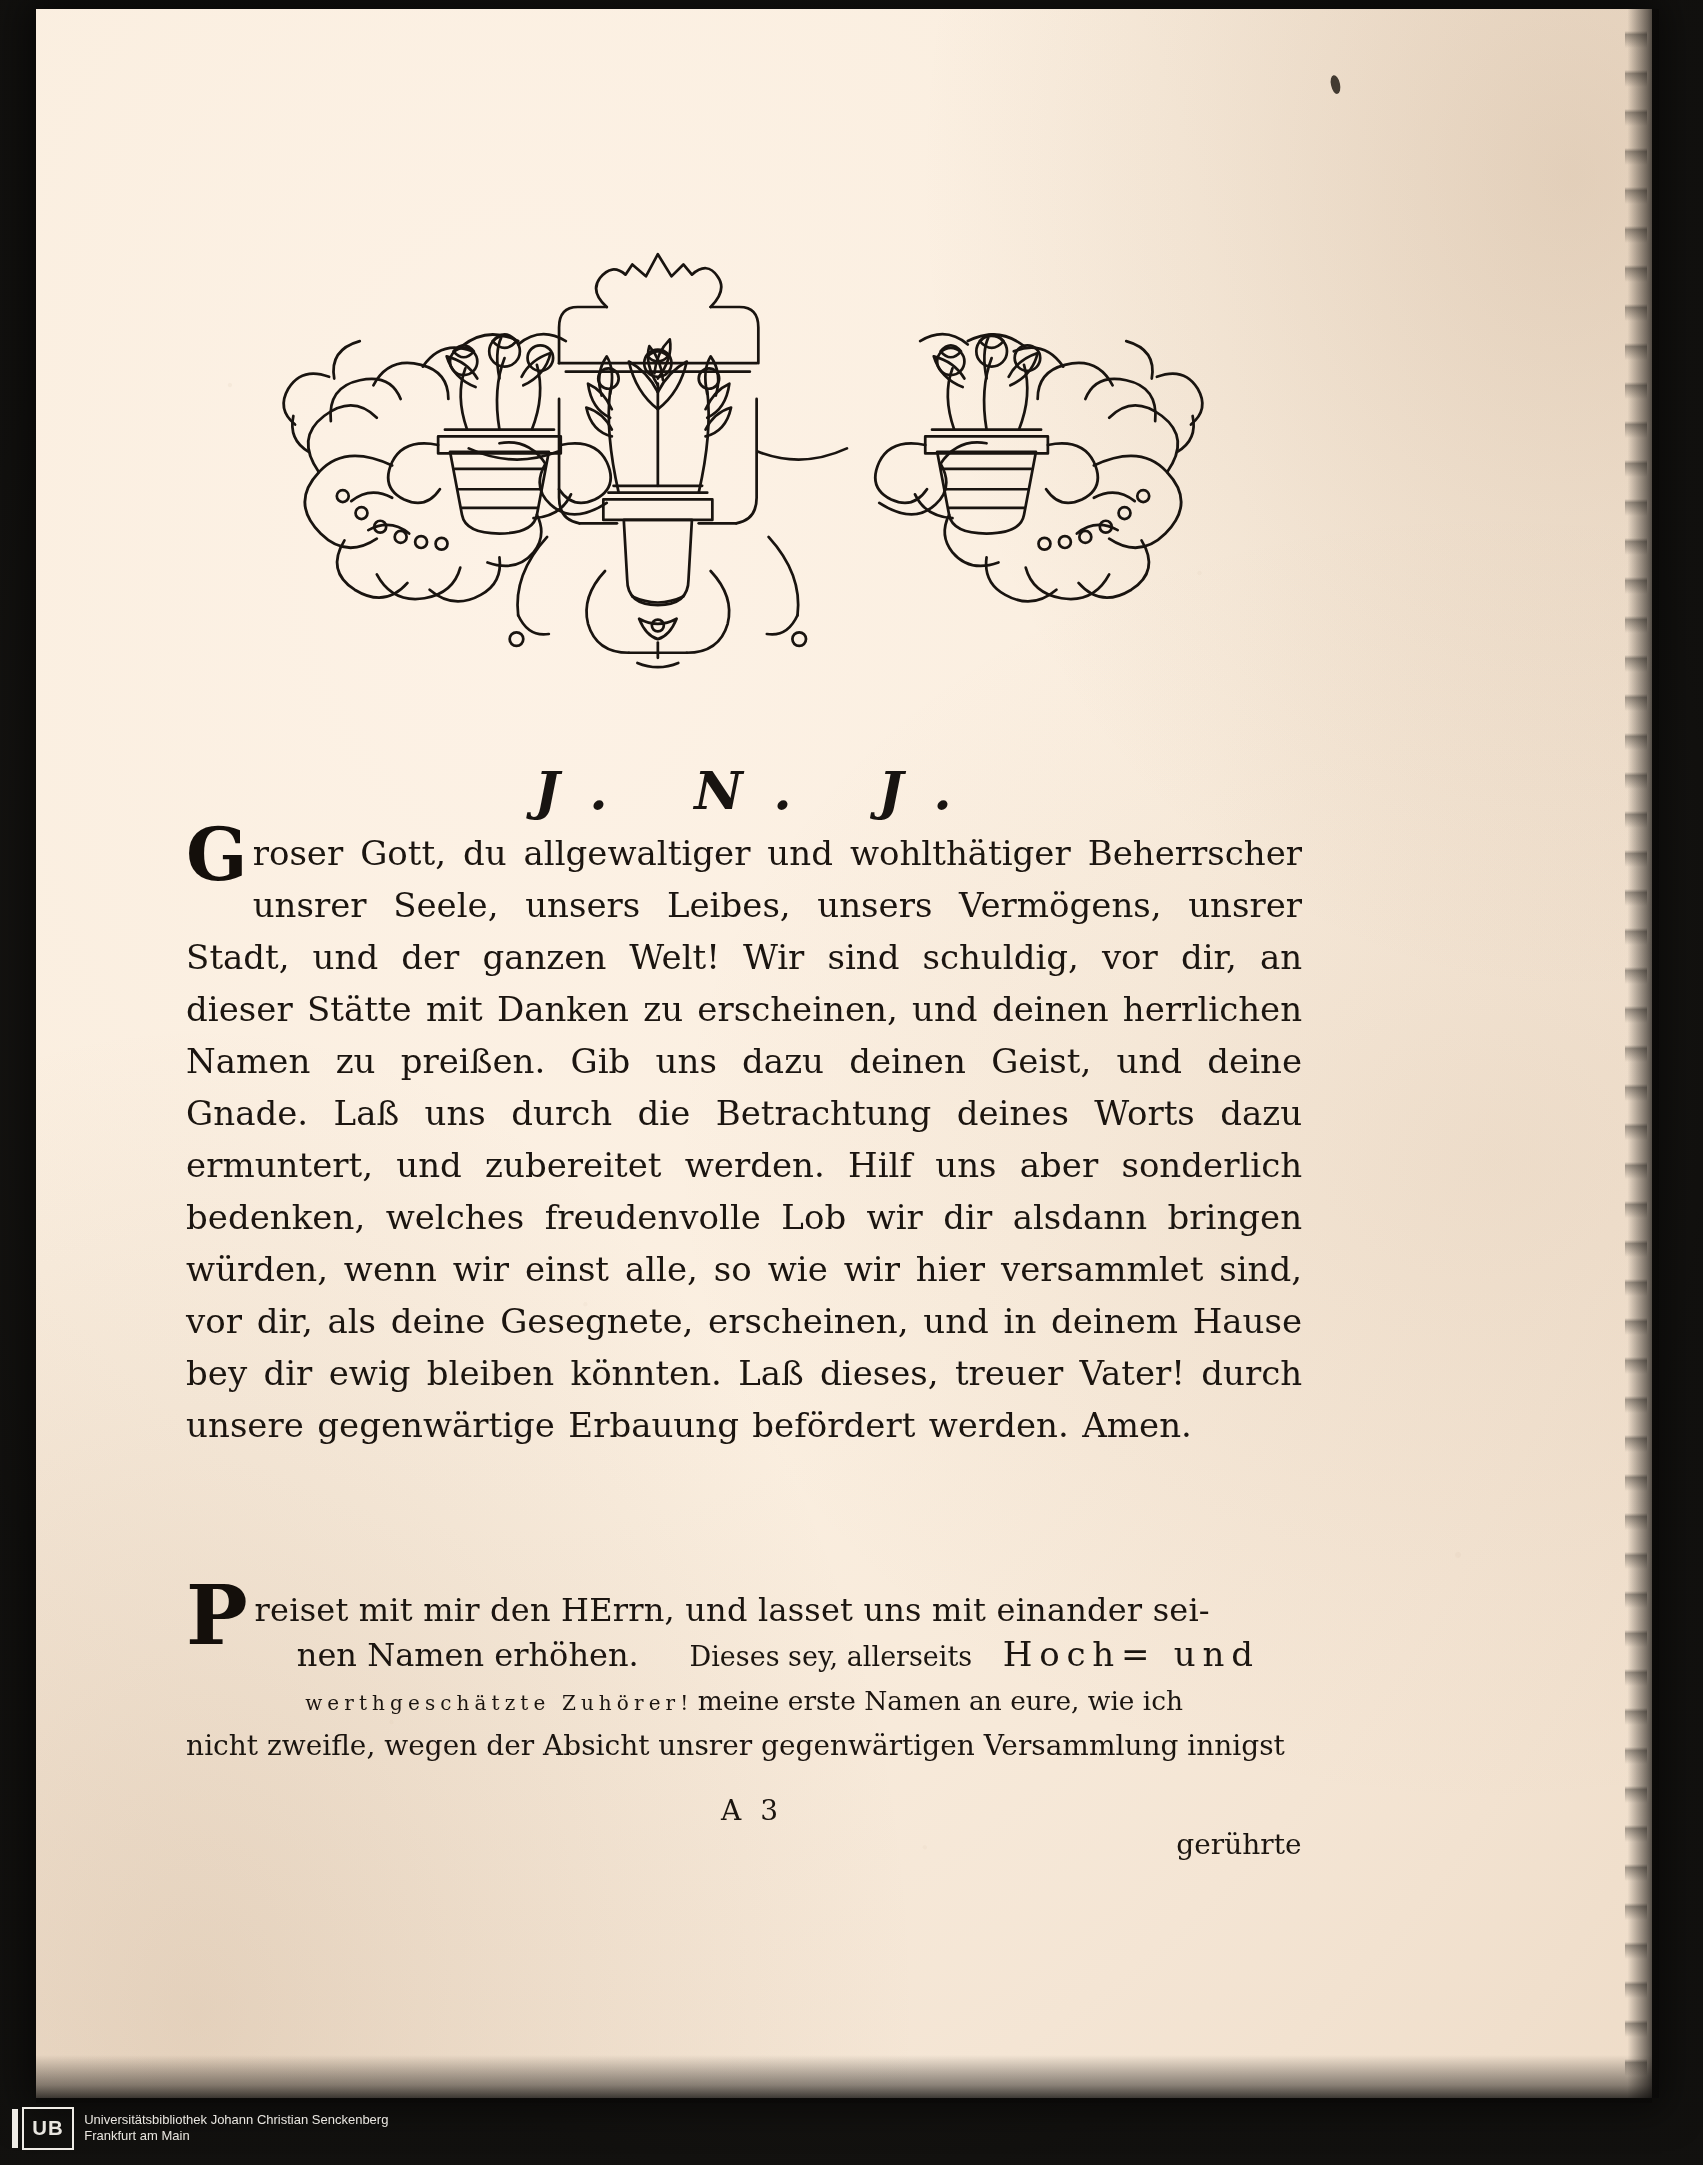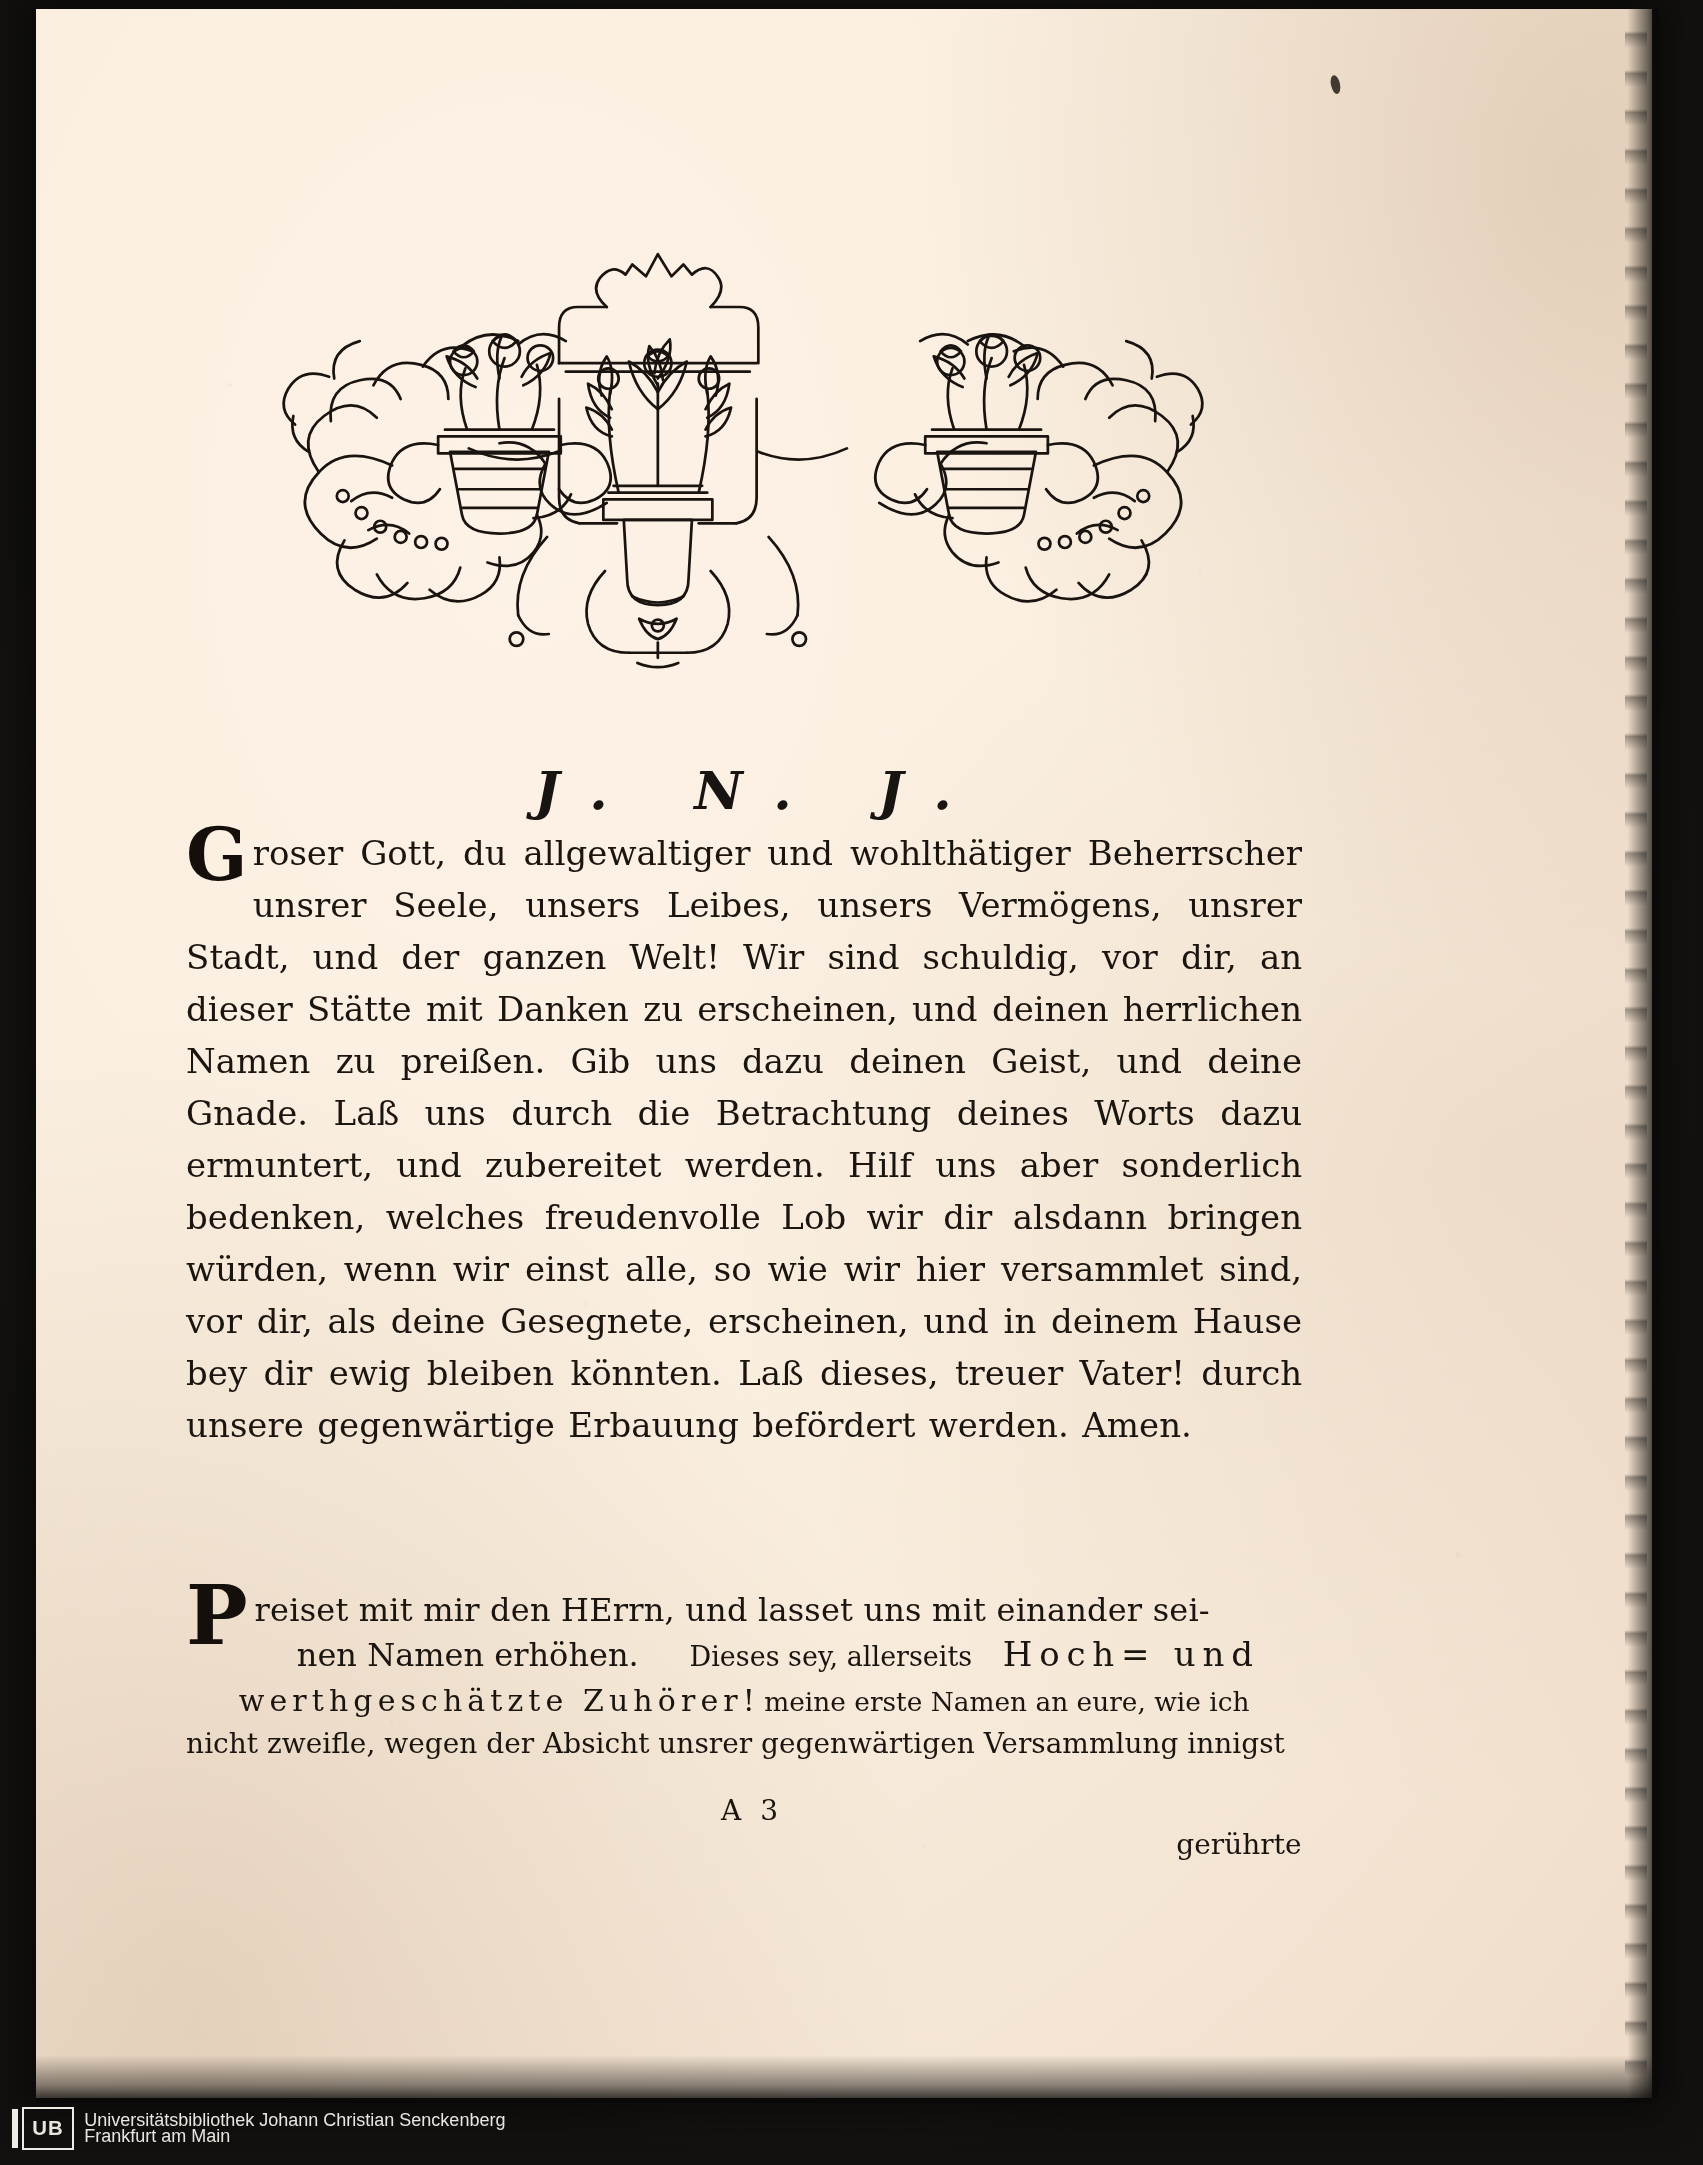--- a/index.html
+++ b/index.html
@@ -188,21 +188,21 @@
   .sermon .l2 {
     font-size: 32px;
     line-height: 44px;
     text-align: center;
   }
   .sermon .spaced {
     letter-spacing: 6.8px;
     font-size: 34px;
   }
   .sermon .l3 {
-    font-size: 30px;
+    font-size: 20px;
     line-height: 43px;
     letter-spacing: 5.1px;
     display: inline;
   }
   .sermon .l3b {
     font-size: 26.4px;
     letter-spacing: 0;
   }
   .sermon .l4 {
     font-size: 28px;
@@ -260,21 +260,21 @@
   }
   .ub-logo::before {
     content: "";
     position: absolute;
     left: -12px;
     top: 0;
     bottom: 0;
     width: 6px;
     background: #efece6;
   }
-  .ub-lines { line-height: 16px; font-size: 18px; }
+  .ub-lines { line-height: 16px; font-size: 13px; }
 </style>
 </head>
 <body>
 
 <div class="scan-bg">
   <div class="scan-bg-grad"></div>
 </div>
 
 <div class="page">
   <div class="page-grain"></div>

